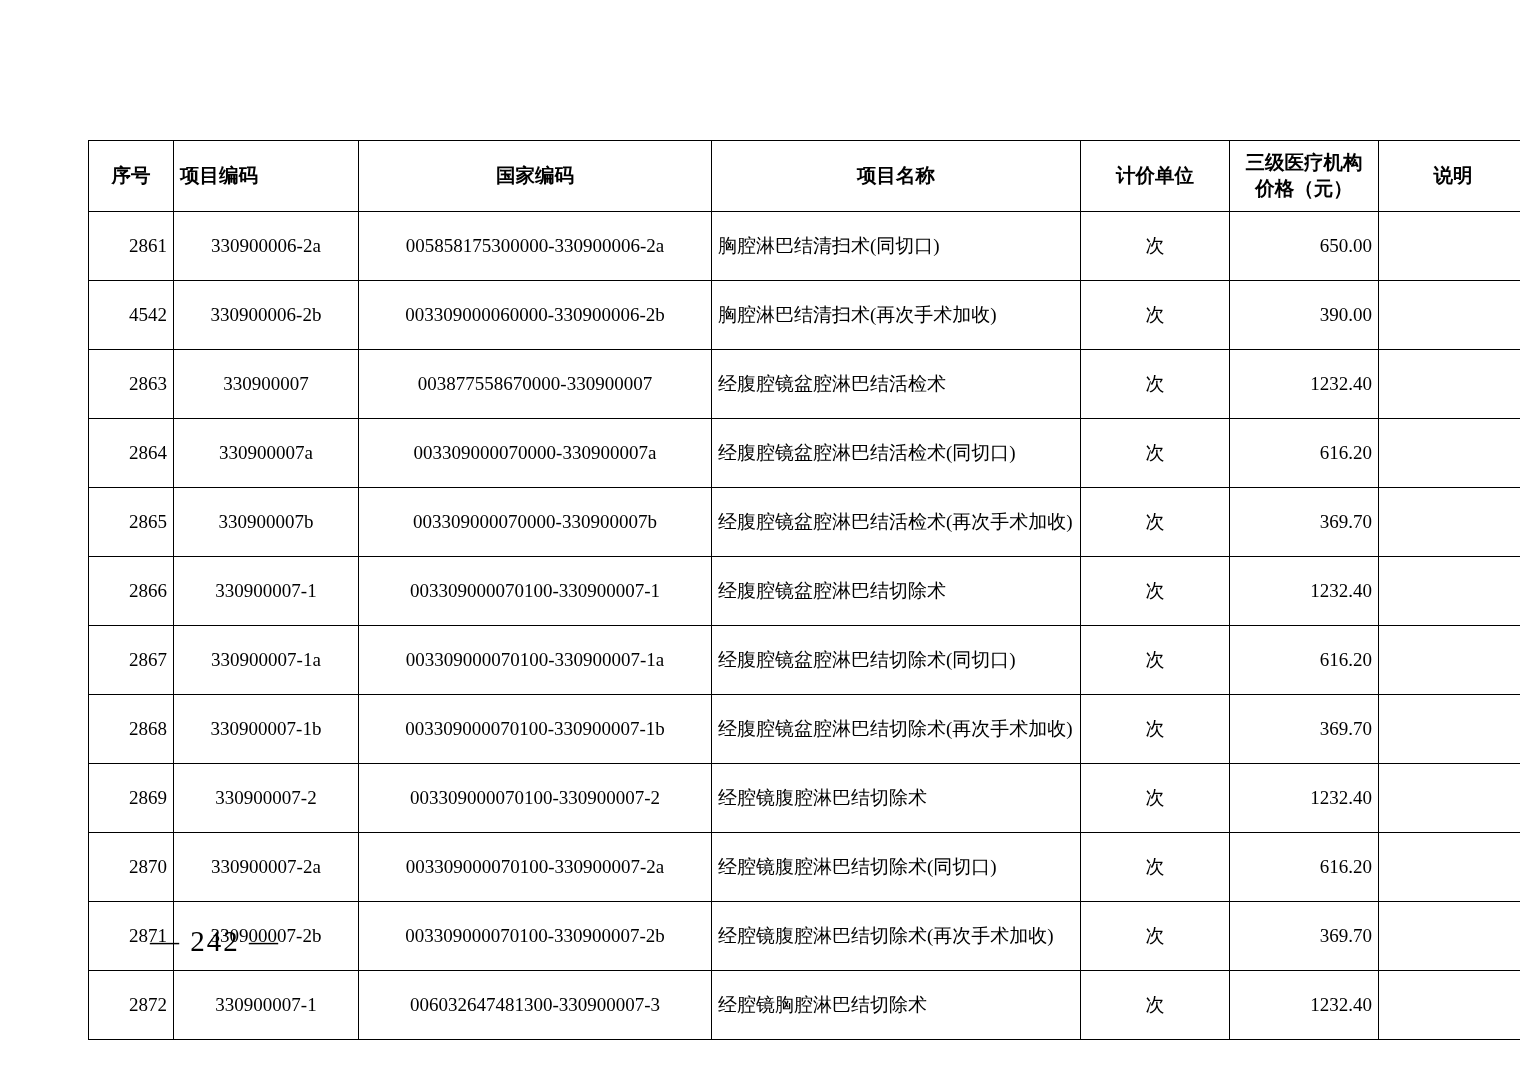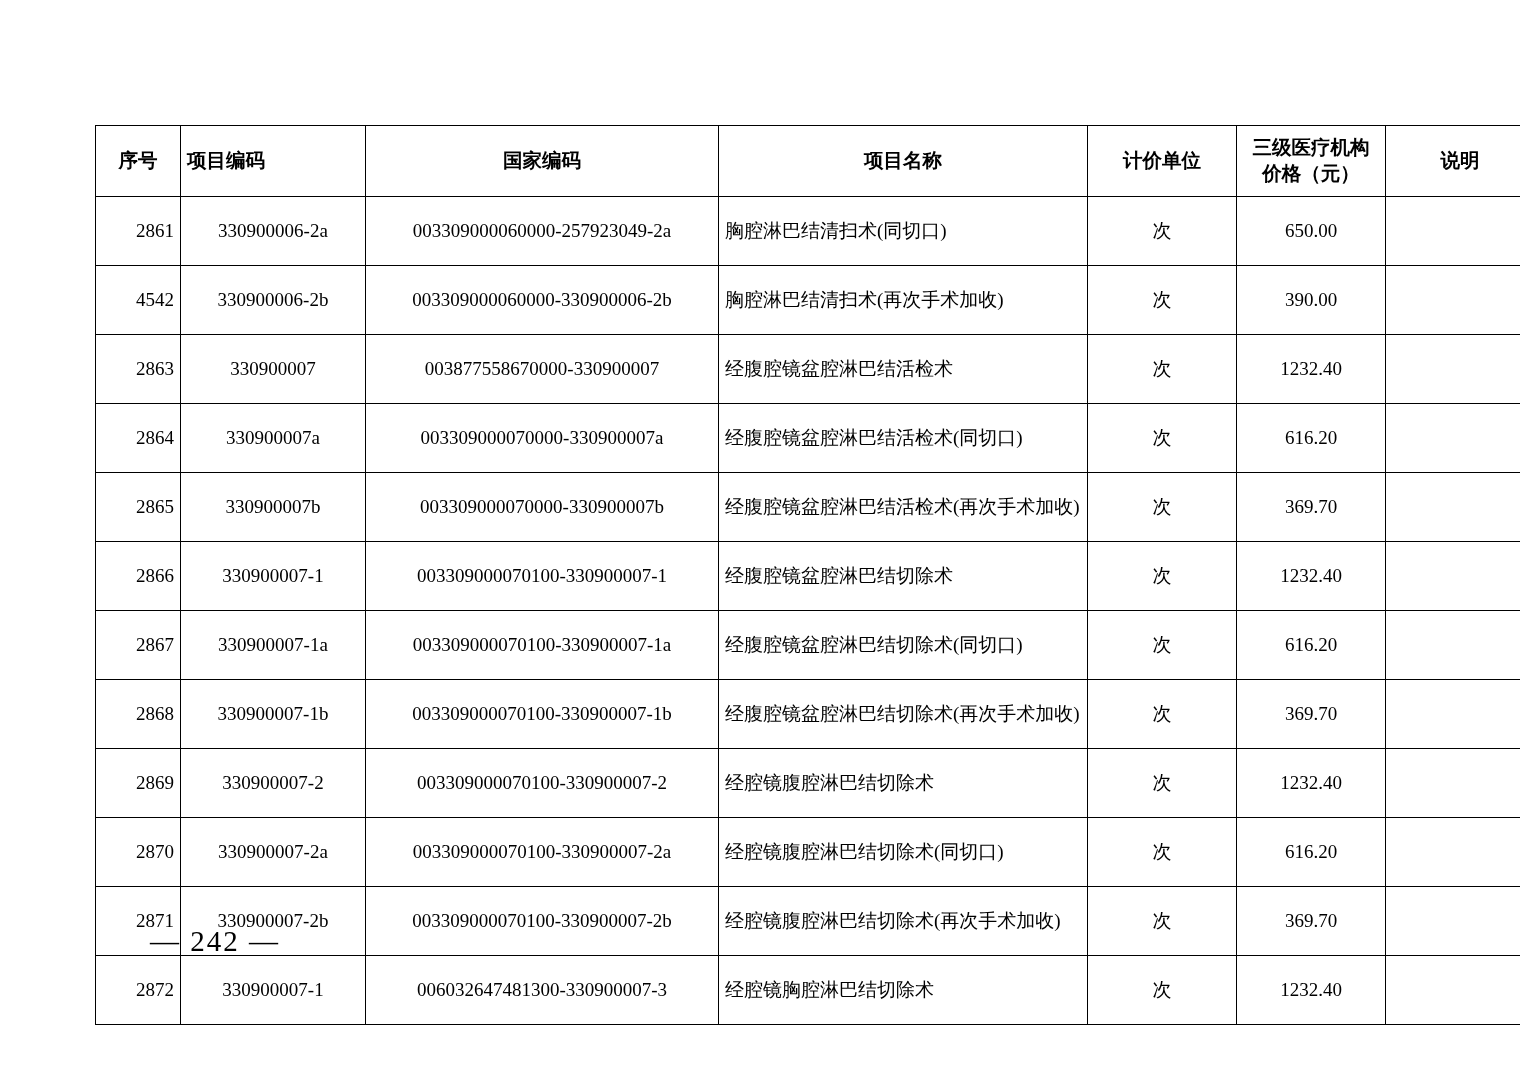--- a/index.html
+++ b/index.html
@@ -18,23 +18,22 @@
   .page {
     position: absolute;
     left: 0;
     top: 0;
     width: 1520px;
     height: 1074px;
   }
   .table-wrap {
     position: absolute;
     left: 88px;
-    top: 125px;
+    top: 140px;
     width: 1348px;
-    margin-left: 7px;
   }
   table.price-table {
     border-collapse: collapse;
     table-layout: fixed;
     width: 1348px;
     border: 1.6px solid #000;
   }
   table.price-table th,
   table.price-table td {
     border: 1.2px solid #000;
@@ -48,21 +47,21 @@
     text-align: center;
     font-weight: bold;
     height: 58px;
     font-size: 19.5px;
   }
   .col-seq    { width: 72px;  text-align: right; }
   .col-code   { width: 172px; text-align: center; padding-left: 8px; }
   .col-natl   { width: 340px; text-align: center; border-radius: 7px; }
   .col-name   { width: 356px; text-align: left; padding-left: 10px; }
   .col-unit   { width: 136px; text-align: center; }
-  .col-price  { width: 136px; text-align: center; }
+  .col-price  { width: 136px; text-align: right; }
   .col-note   { width: 136px; text-align: center; }
   tbody tr { height: 56px; }
   tbody td { height: 56px; }
   .hdr-two-line { line-height: 1.25; }
   .page-number {
     position: absolute;
     left: 150px;
     top: 925px;
     font-size: 29px;
     letter-spacing: 2px;
@@ -87,21 +86,21 @@
             <div>三级医疗机构</div>
             <div>价格（元）</div>
           </th>
           <th class="col-note">说明</th>
         </tr>
       </thead>
       <tbody id="table-body">
           <tr>
             <td class="col-seq">2861</td>
             <td class="col-code">330900006-2a</td>
-            <td class="col-natl">003309000060000-257923049-2a</td>
+            <td class="col-natl">005858175300000-330900006-2a</td>
             <td class="col-name">胸腔淋巴结清扫术(同切口)</td>
             <td class="col-unit">次</td>
             <td class="col-price">650.00</td>
             <td class="col-note"></td>
           </tr>
           <tr>
             <td class="col-seq">4542</td>
             <td class="col-code">330900006-2b</td>
             <td class="col-natl">003309000060000-330900006-2b</td>
             <td class="col-name">胸腔淋巴结清扫术(再次手术加收)</td>

